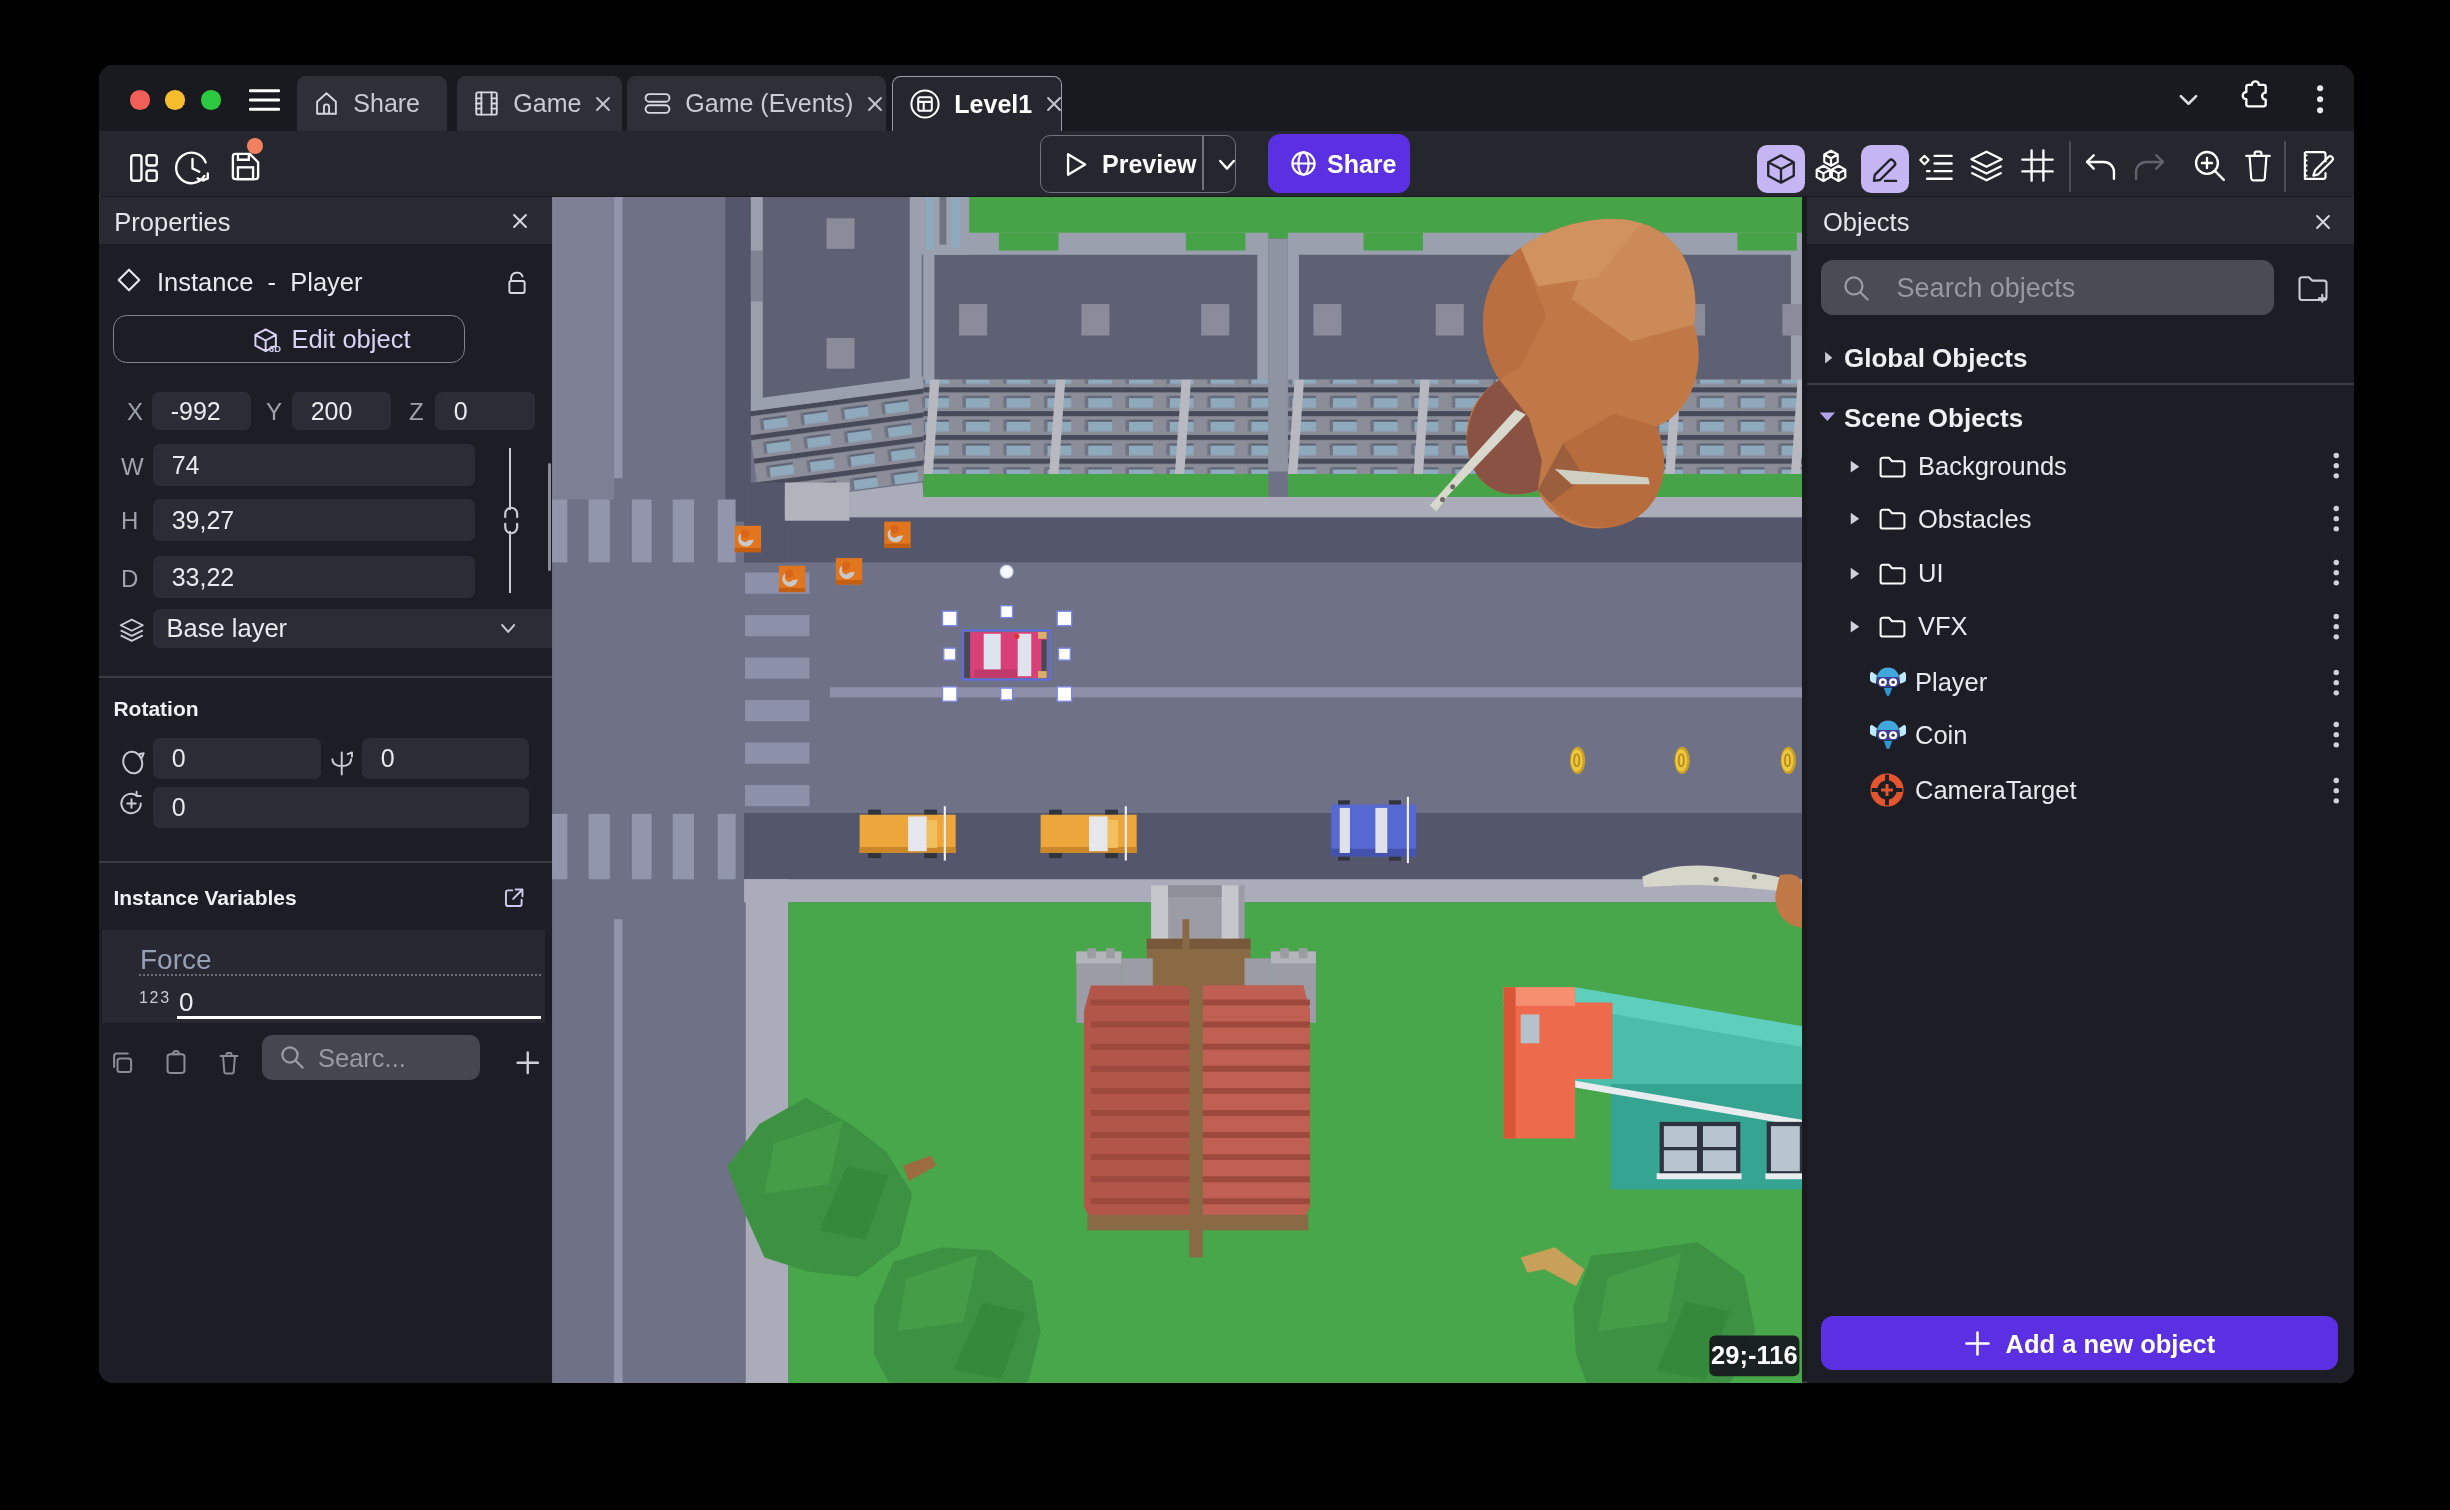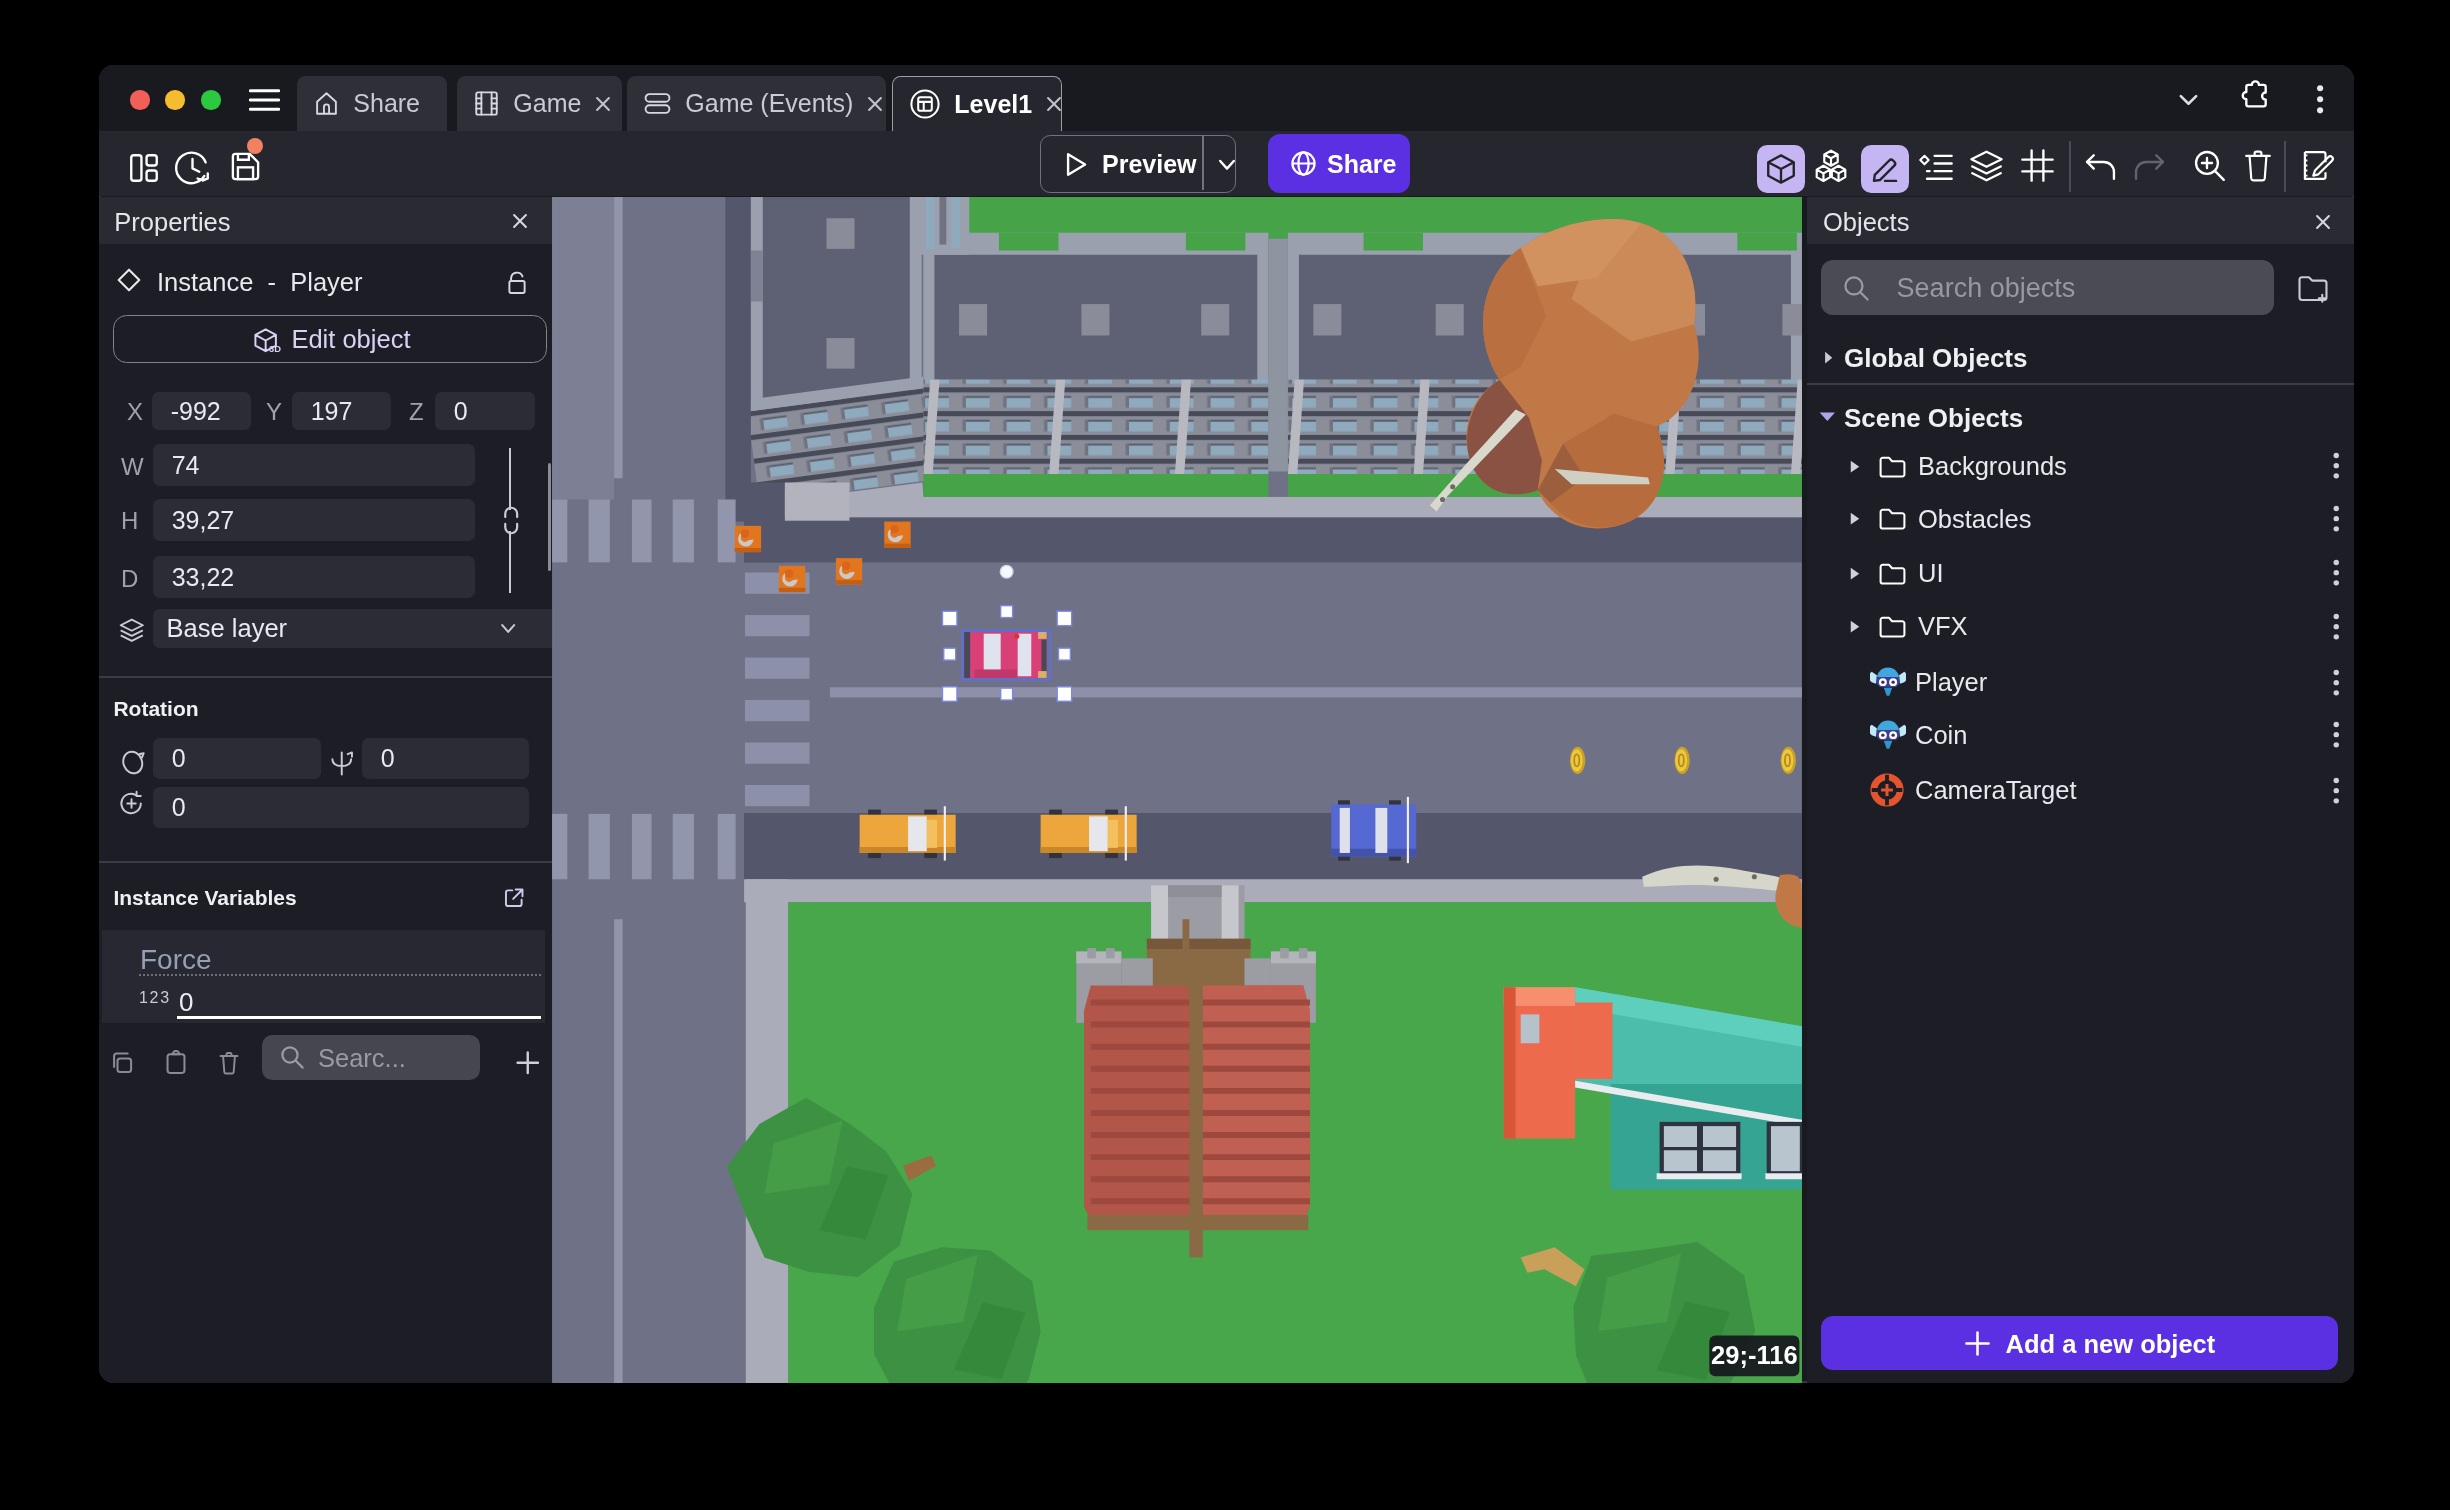--- a/index.html
+++ b/index.html
@@ -244,36 +244,36 @@
         <svg width="24" height="24" viewBox="0 0 28 28" style="">
           <path d="M14 2 L26 14 L14 26 L2 14 Z" fill="none" stroke="#e8e9ee" stroke-width="2.4" stroke-linejoin="round"></path>
         </svg>
       </div>
 <div class="a trow" style="left:58px;top:71px">Instance&nbsp;&nbsp;-&nbsp;&nbsp;Player</div>
 <div class="a" style="left:407px;top:73px">
         <svg width="22" height="25.5" viewBox="0 0 26 30" style="">
           <path d="M6 13 V10 a7 7 0 0 1 13.5 -2.5 M6 13 H20 a2 2 0 0 1 2 2 V25 a2 2 0 0 1 -2 2 H6 a2 2 0 0 1 -2 -2 V15 a2 2 0 0 1 2 -2 Z" fill="none" stroke="#d7d8df" stroke-width="2.3" stroke-linecap="round"></path>
         </svg>
       </div>
-<div class="a" style="left:14.4px;top:118px;width:434px;height:48px;border:1.7px solid #82838d;border-radius:13.6px">
+<div class="a" style="left:14.4px;top:118px;width:352px;height:48px;border:1.7px solid #82838d;border-radius:13.6px">
 <span class="a" style="left:138px;top:10.2px">
           <svg width="29" height="29" viewBox="0 0 34 34" style="">
             <path d="M16 4 L28 10.5 V23 L16 29.5 L4 23 V10.5 Z M4 10.5 L16 17 L28 10.5 M16 17 V29.5" fill="none" stroke="#d9d2f4" stroke-width="2.3" stroke-linejoin="round"></path>
             <text x="20" y="31" font-size="11" fill="#d9d2f4" font-weight="bold">3D</text>
           </svg>
         </span>
 <span class="a" style="left:177px;top:9.3px;color:#d9d2f4;font-weight:normal;font-size:25.5px">Edit object</span>
       </div>
 <div class="lab" style="left:28px;top:201px">X</div>
 <div class="inp" style="left:53px;top:195px;width:99px;height:38px">
         <span style="margin-left:18.7px">-992</span>
       </div>
 <div class="lab" style="left:167px;top:201px">Y</div>
 <div class="inp" style="left:193px;top:195px;width:99px;height:38px">
-        <span style="margin-left:18.7px">197</span>
+        <span style="margin-left:18.7px">200</span>
       </div>
 <div class="lab" style="left:310px;top:201px">Z</div>
 <div class="inp" style="left:336px;top:195px;width:100px;height:38px">
         <span style="margin-left:18.7px">0</span>
       </div>
 <div class="lab" style="left:22px;top:256px">W</div>
 <div class="inp" style="left:54px;top:247px;width:322px;height:42px">
         <span style="margin-left:18.7px">74</span>
       </div>
 <div class="lab" style="left:22px;top:310px">H</div>

